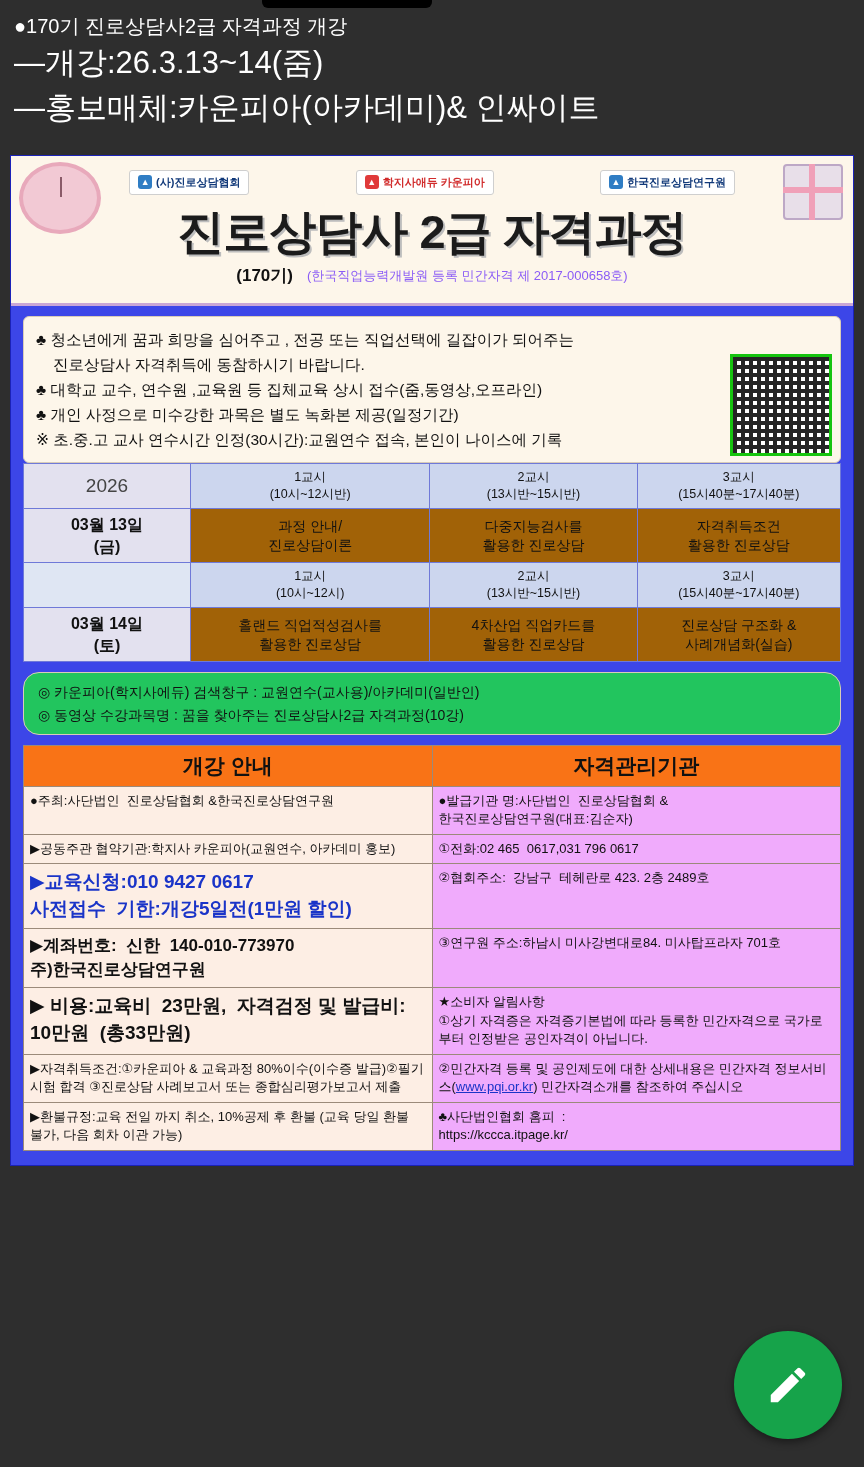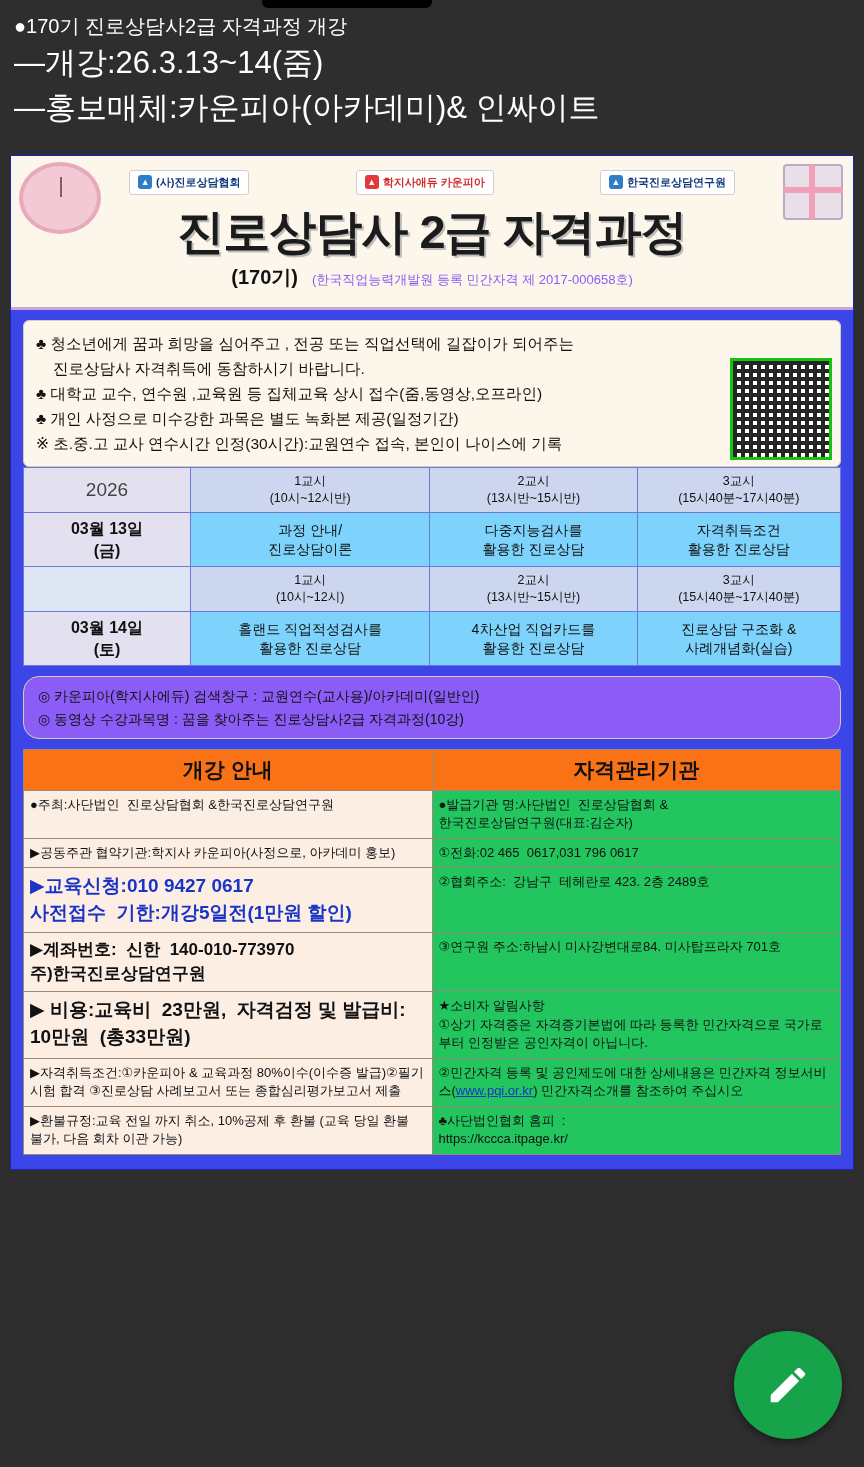--- a/index.html
+++ b/index.html
@@ -52,21 +52,21 @@
     position:absolute;right:10px;top:8px;width:56px;height:52px;background:#e8dfe9;border:2px solid #bda8c6;border-radius:4px;
   }
   .gift:before{content:"";position:absolute;left:42%;top:-2px;width:6px;height:56px;background:#f0a0b8;}
   .gift:after{content:"";position:absolute;left:-2px;top:40%;width:60px;height:6px;background:#f0a0b8;}
 
   .poster-title{
     text-align:center;font-size:47px;font-weight:bold;letter-spacing:-1px;
     color:#1b1b1b;text-shadow:2px 2px 0 #bdbdbd;margin:2px 0 0 0;
   }
   .title-row{display:flex;align-items:flex-end;justify-content:center;gap:14px;padding:0 6px;}
-  .gi{font-size:20px;font-weight:bold;color:#111;padding-bottom:6px;white-space:nowrap;}
+  .gi{font-size:17px;font-weight:bold;color:#111;padding-bottom:6px;white-space:nowrap;}
   .regno{font-size:13px;color:#8b5cf6;padding-bottom:8px;white-space:nowrap;}
 
   .body-wrap{padding:10px 12px 14px 12px;}
 
   .notice{
     background:#fdf6ea;border:1px solid #d8ccb8;border-radius:6px;
     padding:10px 12px;position:relative;font-size:15.5px;line-height:1.62;
   }
   .notice .ln{white-space:nowrap;}
   .notice .ln.sub{padding-left:17px;}
@@ -93,34 +93,34 @@
     background:#ffffff;border:1px solid #333;font-weight:bold;font-size:16px;
     padding:4px 22px;white-space:nowrap;
   }
 
   table.sched{width:100%;border-collapse:collapse;background:#fff;font-size:13px;}
   table.sched td{border:1px solid #6f79d8;text-align:center;padding:5px 3px;line-height:1.35;}
   td.year{background:#e3e1ef;font-size:19px;color:#444;width:160px;}
   td.hdr{background:#ccd6ee;font-size:12.5px;}
   td.hdr.blank{background:#dfe6f3;}
   td.day{background:#e3e1ef;font-weight:bold;font-size:16px;line-height:1.3;}
-  td.cell{background:#7dd3fc;font-size:14px;}
+  td.cell{background:#a16207;font-size:14px;}
 
   .roundnote{
-    background:#8b5cf6;border:1px solid #d8ccb8;border-radius:16px;
+    background:#22c55e;border:1px solid #d8ccb8;border-radius:16px;
     margin:10px 0 0 0;padding:8px 14px;font-size:14px;line-height:1.6;
   }
 
   table.info{width:100%;border-collapse:collapse;margin-top:10px;font-size:13px;background:#fff;}
   table.info td{border:1px solid #9b8a7a;vertical-align:top;padding:5px 6px;line-height:1.42;}
   table.info td.head{
     background:#f97316;text-align:center;font-weight:bold;font-size:21px;padding:5px 0;color:#111;
   }
   .c-left{width:50%;background:#fdeee4;}
-  .c-right{width:50%;background:#22c55e;margin-left:10px;}
+  .c-right{width:50%;background:#f0abfc;margin-left:10px;}
   .big{font-size:17px;font-weight:bold;}
   .bigger{font-size:19px;font-weight:bold;}
   .blue{color:#1a34c8;}
   .link{color:#1a34c8;text-decoration:underline;}
   .mono-line{white-space:pre-wrap;}
 
   
   .fab{
     position:absolute;right:22px;bottom:28px;width:108px;height:108px;border-radius:50%;
     background:#16a34a;box-shadow:0 3px 8px rgba(0,0,0,.45);
@@ -236,21 +236,21 @@
             <tr>
           <td class="head">개강 안내</td>
           <td class="head">자격관리기관</td>
         </tr>
         <tr>
           <td class="c-left mono-line">●주최:사단법인  진로상담협회 &amp;한국진로상담연구원</td>
           <td class="c-right mono-line">●발급기관 명:사단법인  진로상담협회 &amp;
 한국진로상담연구원(대표:김순자)</td>
         </tr>
         <tr>
-          <td class="c-left mono-line">▶공동주관 협약기관:학지사 카운피아(사정으로, 아카데미 홍보)</td>
+          <td class="c-left mono-line">▶공동주관 협약기관:학지사 카운피아(교원연수, 아카데미 홍보)</td>
           <td class="c-right mono-line">①전화:02 465  0617,031 796 0617</td>
         </tr>
         <tr>
           <td class="c-left mono-line bigger blue">▶교육신청:010 9427 0617
 사전접수  기한:개강5일전(1만원 할인)</td>
           <td class="c-right mono-line">②협회주소:  강남구  테헤란로 423. 2층 2489호</td>
         </tr>
         <tr>
           <td class="c-left mono-line big">▶계좌번호:  신한  140-010-773970
 주)한국진로상담연구원</td>

